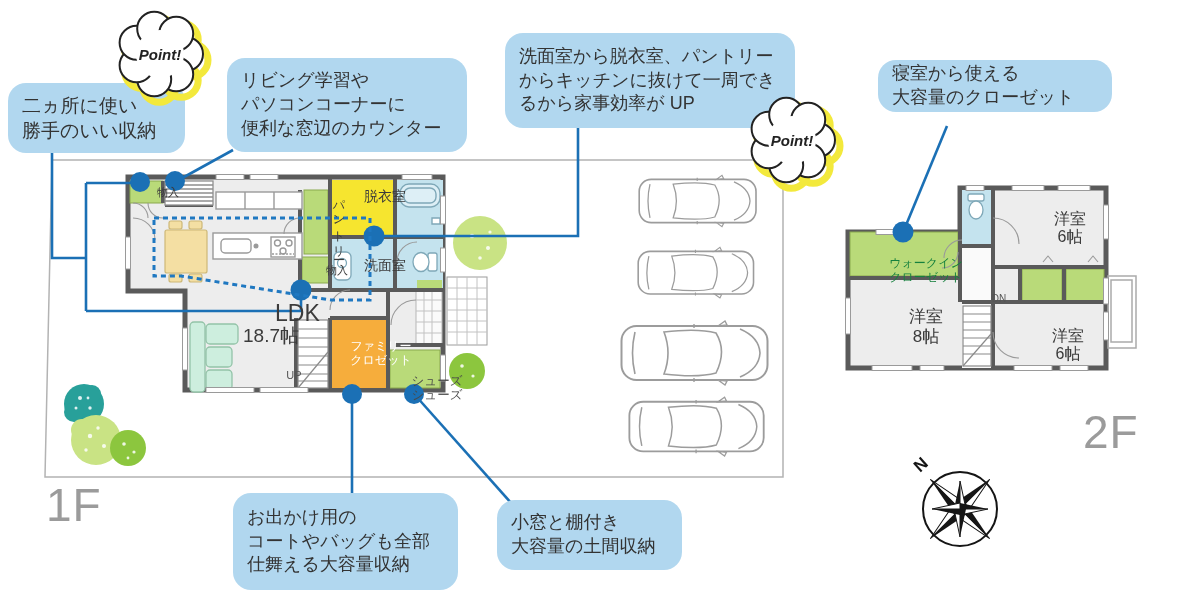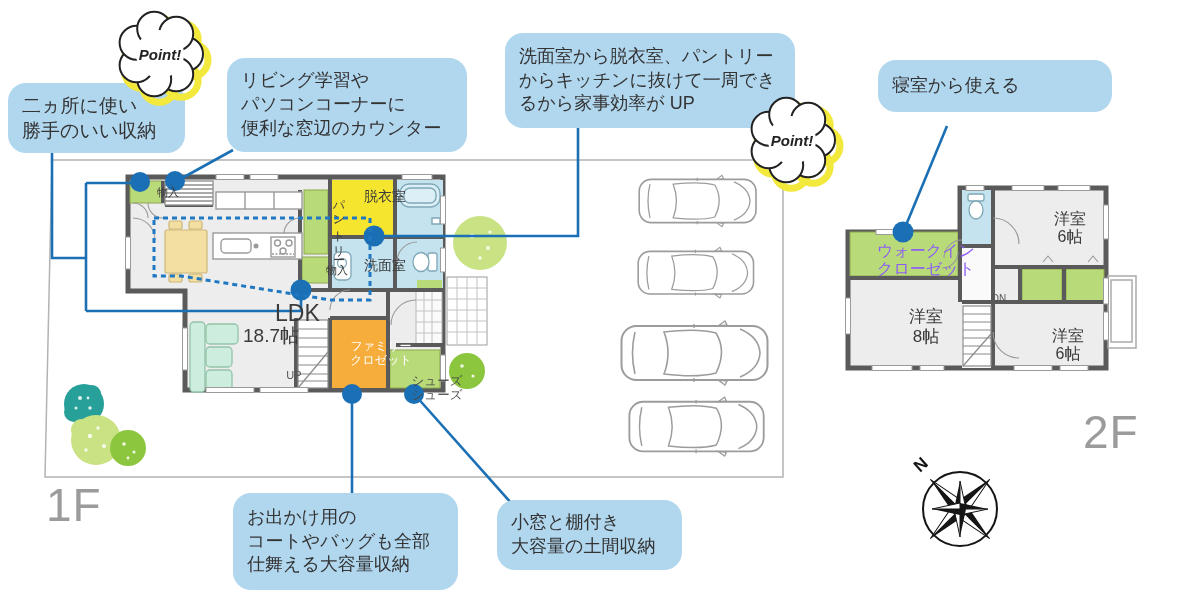--- a/index.html
+++ b/index.html
@@ -360,21 +360,21 @@
 
     <div class="rlabel white" style="left:359px;top:354px;font-size:12px">
       <div>ファミリー</div>
         <div>クロゼット</div>
     </div>
     <div class="rlabel" style="left:415px;top:388px;font-size:12.5px;color:#4a4a4a">
       <div>シューズ</div>
         <div>シューズ</div>
     </div>
 
-    <div class="rlabel" style="left:904px;top:260px;font-size:16px;color:#8b5cf6">
+    <div class="rlabel" style="left:904px;top:271px;font-size:12px;color:#15803d">
       <div>ウォークイン</div>
         <div>クローゼット</div>
     </div>
     <div class="rlabel" style="left:1048px;top:228px;font-size:16px">
       <div>洋室</div>
         <div>6帖</div>
     </div>
     <div class="rlabel" style="left:904px;top:327px;font-size:17px">
       <div>洋室</div>
         <div>8帖</div>
@@ -399,20 +399,21 @@
       <div class="ln">パソコンコーナーに</div>
       <div class="ln">便利な窓辺のカウンター</div>
     </div>
     <div class="bubble" style="left:505px;top:33px;width:290px;height:95px">
       <div class="ln">洗面室から脱衣室、パントリー</div>
       <div class="ln">からキッチンに抜けて一周でき</div>
       <div class="ln">るから家事効率が UP</div>
     </div>
     <div class="bubble" style="left:878px;top:60px;width:234px;height:52px">
       <div class="ln">寝室から使える</div>
+      <div class="ln">大容量のクローゼット</div>
     </div>
     <div class="bubble" style="left:233px;top:493px;width:225px;height:97px">
       <div class="ln">お出かけ用の</div>
       <div class="ln">コートやバッグも全部</div>
       <div class="ln">仕舞える大容量収納</div>
     </div>
     <div class="bubble" style="left:497px;top:500px;width:185px;height:70px">
       <div class="ln">小窓と棚付き</div>
       <div class="ln">大容量の土間収納</div>
     </div>

